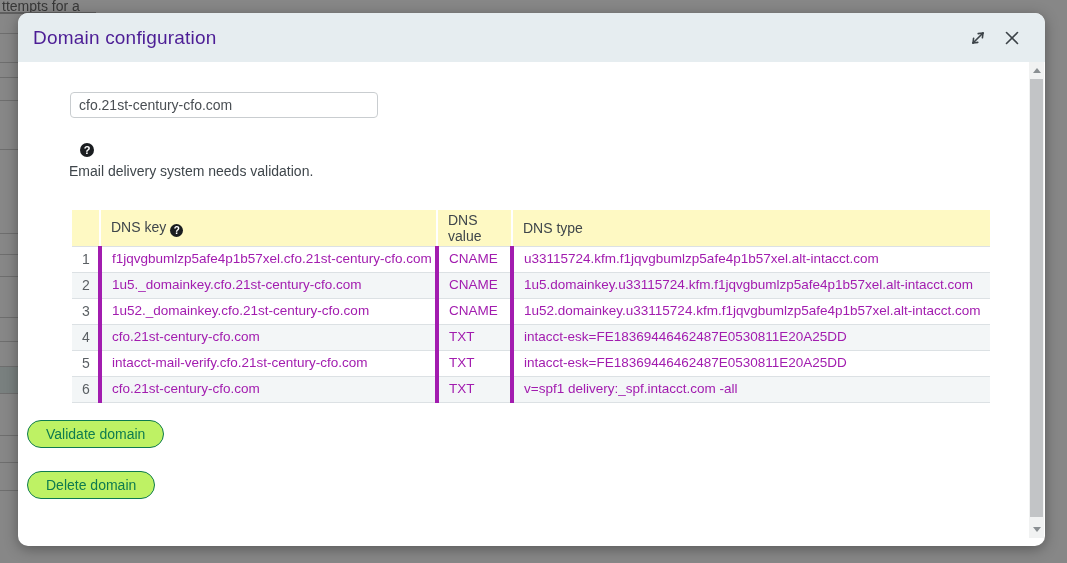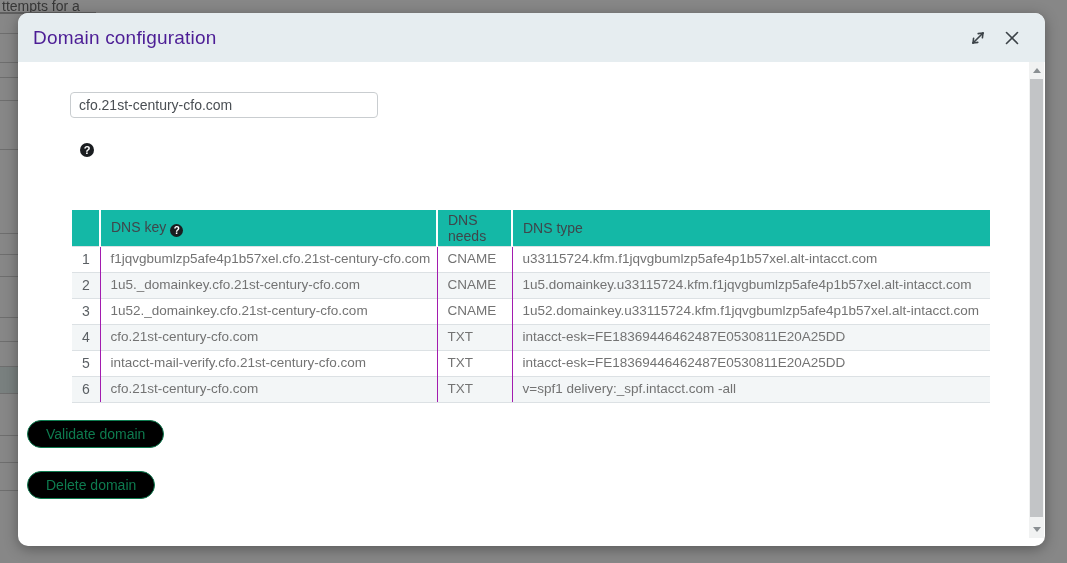--- a/index.html
+++ b/index.html
@@ -59,39 +59,39 @@
   }
 
   
   .dns-table-wrap { position:absolute; left:54px; top:197px; }
   table.dns { border-collapse:collapse; table-layout:fixed; width:918px; }
   table.dns col.c-num   { width:28px; }
   table.dns col.c-key   { width:337px; }
   table.dns col.c-type  { width:75px; }
   table.dns col.c-value { width:478px; }
   table.dns thead th {
-    background:#14b8a6; height:36px; text-align:left; font-weight:400;
+    background:#fef9c3; height:36px; text-align:left; font-weight:400;
     font-size:14px; color:#3f464b; padding:0 10px;
     border-left:2px solid #ffffff;
   }
   table.dns thead th:first-child { border-left:none; }
   table.dns thead th .help-circle { margin-left:4px; width:13px; height:13px; line-height:13px; font-size:10px; }
   table.dns tbody td {
-    font-size:13.5px; color:#737373; padding:4px 10px 5px 10px;
-    border-top:1px solid #dce1e4; border-left:1px solid #a21caf;
+    font-size:13.5px; color:#a21caf; padding:4px 10px 5px 10px;
+    border-top:1px solid #dce1e4; border-left:4px solid #a21caf;
     white-space:nowrap; overflow:hidden;
   }
   table.dns tbody td:first-child { border-left:none; text-align:center; color:#5a5f63; font-size:14px; }
   table.dns tbody tr:nth-child(even) { background:#f3f6f7; }
   table.dns tbody tr:last-child td { border-bottom:1px solid #dce1e4; }
 
   
   .pill-btn {
     position:absolute; left:9px; height:28px; padding:0 18px;
-    border:1.5px solid #0e7b4f; border-radius:14px; background:#000000;
+    border:1.5px solid #0e7b4f; border-radius:14px; background:#bef264;
     color:#0e7b4f; font-family:"Liberation Sans", sans-serif; font-size:14px;
     cursor:pointer; display:flex; align-items:center; justify-content:center;
   }
   .btn-validate { top:407px; }
   .btn-delete   { top:458px; }
 
   
   .scrollbar {
     position:absolute; right:1px; top:49px; bottom:8px; width:15px;
     background:#f1f2f2;
@@ -152,36 +152,37 @@
           </g>
         </svg>
       </div>
     </div>
   </div>
 
   <input class="domain-input" type="text" value="cfo.21st-century-cfo.com" style="">
 
   <span class="help-circle help-above">?</span>
 
+  <div class="note-text">Email delivery system needs validation.</div>
 
   <div class="dns-table-wrap">
     <table class="dns">
       <colgroup>
         <col class="c-num">
           <col class="c-key">
           <col class="c-type">
           <col class="c-value">
       </colgroup>
       <thead>
         <tr>
           <th></th>
           <th>
             <span>DNS key</span><span class="help-circle">?</span>
           </th>
-          <th>DNS needs</th>
+          <th>DNS value</th>
           <th>DNS type</th>
         </tr>
       </thead>
       <tbody>
           <tr>
       <td>1</td>
       <td>f1jqvgbumlzp5afe4p1b57xel.cfo.21st-century-cfo.com</td>
       <td>CNAME</td>
       <td>u33115724.kfm.f1jqvgbumlzp5afe4p1b57xel.alt-intacct.com</td>
     </tr>

